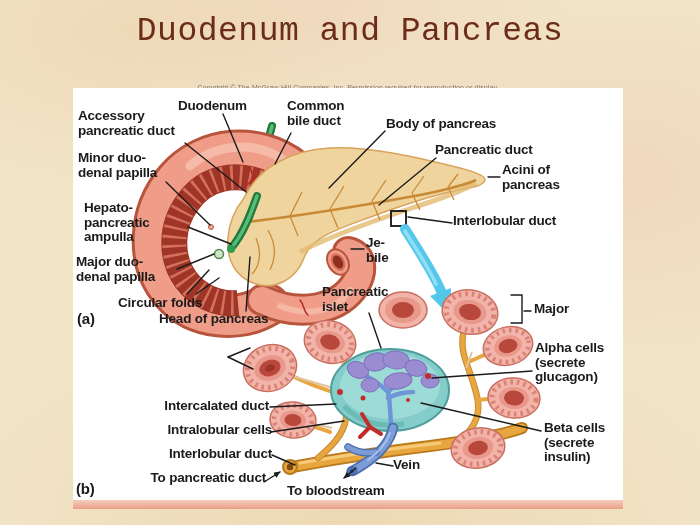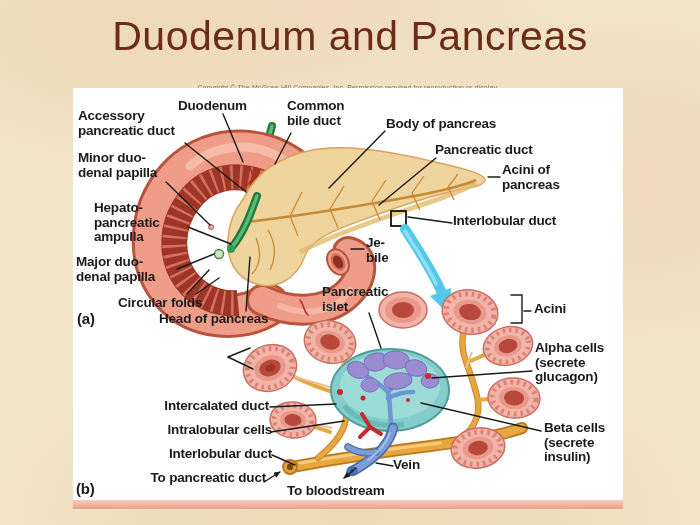--- a/index.html
+++ b/index.html
@@ -8,21 +8,21 @@
     background:
       radial-gradient(420px 240px at 18% 6%, rgba(233,200,160,.38), transparent 62%),
       radial-gradient(500px 300px at 88% 34%, rgba(238,188,168,.30), transparent 60%),
       radial-gradient(380px 180px at 48% 1%, rgba(240,183,168,.22), transparent 60%),
       radial-gradient(620px 300px at 50% 98%, rgba(230,195,148,.35), transparent 62%),
       #f1e4c6;
     font-family:"Liberation Sans", sans-serif;
   }
   .title{
     position:absolute;top:13px;left:0;width:100%;text-align:center;
-    font-family:Liberation Sans, sans-serif;font-size:41px;font-weight:400;
+    font-family:Liberation Mono, monospace;font-size:33px;font-weight:400;
     color:#6b2c18;letter-spacing:.5px;
   }
   .copyright{
     position:absolute;top:84px;left:73px;width:550px;text-align:center;
     font-size:7px;color:#7e766b;letter-spacing:.1px;
   }
   .panel{
     position:absolute;left:73px;top:88px;width:550px;height:412px;
     background:#ffffff;z-index:1;
   }
@@ -286,34 +286,34 @@
 bile duct</div>
   <div class="lbl" style="left:386px;top:117px">Body of pancreas</div>
   <div class="lbl" style="left:435px;top:143px">Pancreatic duct</div>
   <div class="lbl" style="left:502px;top:163px">Acini of
 pancreas</div>
   <div class="lbl" style="left:453px;top:214px">Interlobular duct</div>
   <div class="lbl" style="left:78px;top:109px">Accessory
 pancreatic duct</div>
   <div class="lbl" style="left:78px;top:151px">Minor duo-
 denal papilla</div>
-  <div class="lbl" style="left:94px;top:201px">Hepato-
+  <div class="lbl" style="left:84px;top:201px">Hepato-
 pancreatic
 ampulla</div>
   <div class="lbl" style="left:76px;top:255px">Major duo-
 denal papilla</div>
   <div class="lbl" style="left:118px;top:296px">Circular folds</div>
   <div class="lbl" style="left:159px;top:312px">Head of pancreas</div>
   <div class="lbl tag" style="left:77px;top:311px">(a)</div>
   <div class="lbl" style="left:366px;top:236px">Je-
 bile</div>
 
   <div class="lbl" style="left:322px;top:285px">Pancreatic
 islet</div>
-  <div class="lbl" style="left:534px;top:302px">Acini</div>
+  <div class="lbl" style="left:534px;top:302px">Major</div>
   <div class="lbl" style="left:535px;top:341px">Alpha cells
 (secrete
 glucagon)</div>
   <div class="lbl" style="left:544px;top:421px">Beta cells
 (secrete
 insulin)</div>
   <div class="lbl r" style="right:431px;top:399px">Intercalated duct</div>
   <div class="lbl r" style="right:428px;top:423px">Intralobular cells</div>
   <div class="lbl r" style="right:428px;top:447px">Interlobular duct</div>
   <div class="lbl r" style="right:434px;top:471px">To pancreatic duct</div>

